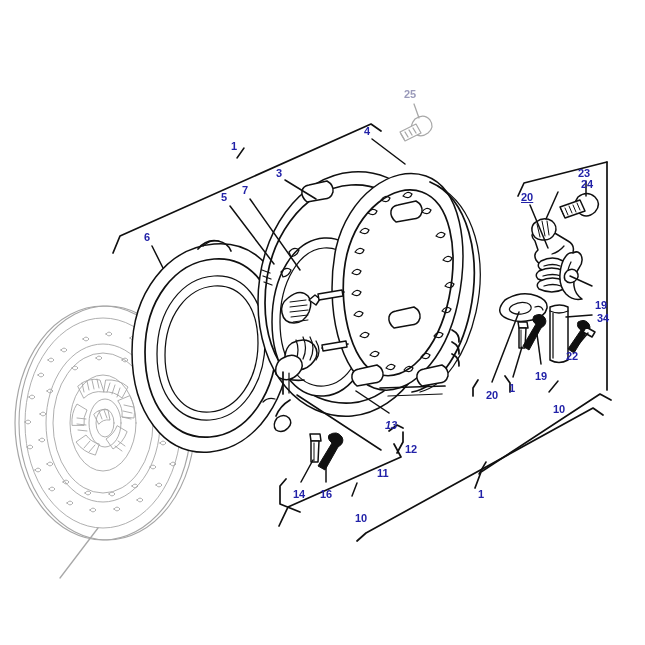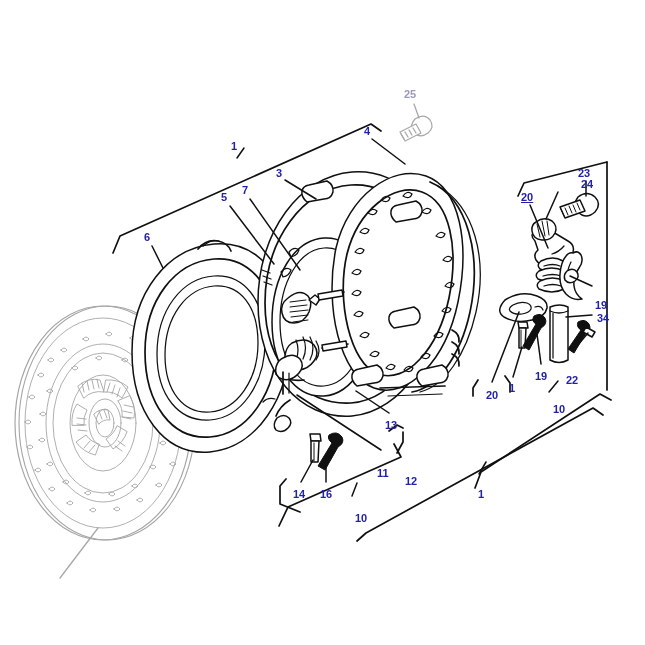--- a/index.html
+++ b/index.html
@@ -402,26 +402,26 @@
   <div class="callout-label" style="left:364px; top:126px;">4</div>
   <div class="callout-label" style="left:221px; top:192px;">5</div>
   <div class="callout-label" style="left:242px; top:185px;">7</div>
   <div class="callout-label" style="left:144px; top:232px;">6</div>
   <div class="callout-label dim" style="left:404px; top:89px;">25</div>
   <div class="callout-label" style="left:521px; top:192px;text-decoration:underline;">20</div>
   <div class="callout-label" style="left:581px; top:179px;">24</div>
   <div class="callout-label" style="left:578px; top:168px;">23</div>
   <div class="callout-label" style="left:595px; top:300px;">19</div>
   <div class="callout-label" style="left:597px; top:313px;">34</div>
-  <div class="callout-label" style="left:566px; top:351px;margin-top:24px;">22</div>
+  <div class="callout-label" style="left:566px; top:351px;">22</div>
   <div class="callout-label" style="left:535px; top:371px;">19</div>
   <div class="callout-label" style="left:509px; top:383px;">1</div>
   <div class="callout-label" style="left:486px; top:390px;">20</div>
   <div class="callout-label" style="left:553px; top:404px;">10</div>
-  <div class="callout-label" style="left:385px; top:420px;">13</div>
-  <div class="callout-label" style="left:405px; top:444px;margin-top:32px;">12</div>
+  <div class="callout-label" style="left:385px; top:420px;font-style:italic;">13</div>
+  <div class="callout-label" style="left:405px; top:444px;">12</div>
   <div class="callout-label" style="left:377px; top:468px;">11</div>
   <div class="callout-label" style="left:293px; top:489px;text-align:center;">14</div>
   <div class="callout-label" style="left:320px; top:489px;">16</div>
   <div class="callout-label" style="left:355px; top:513px;">10</div>
   <div class="callout-label" style="left:478px; top:489px;">1</div>
 
 </div>
 
 </body></html>

